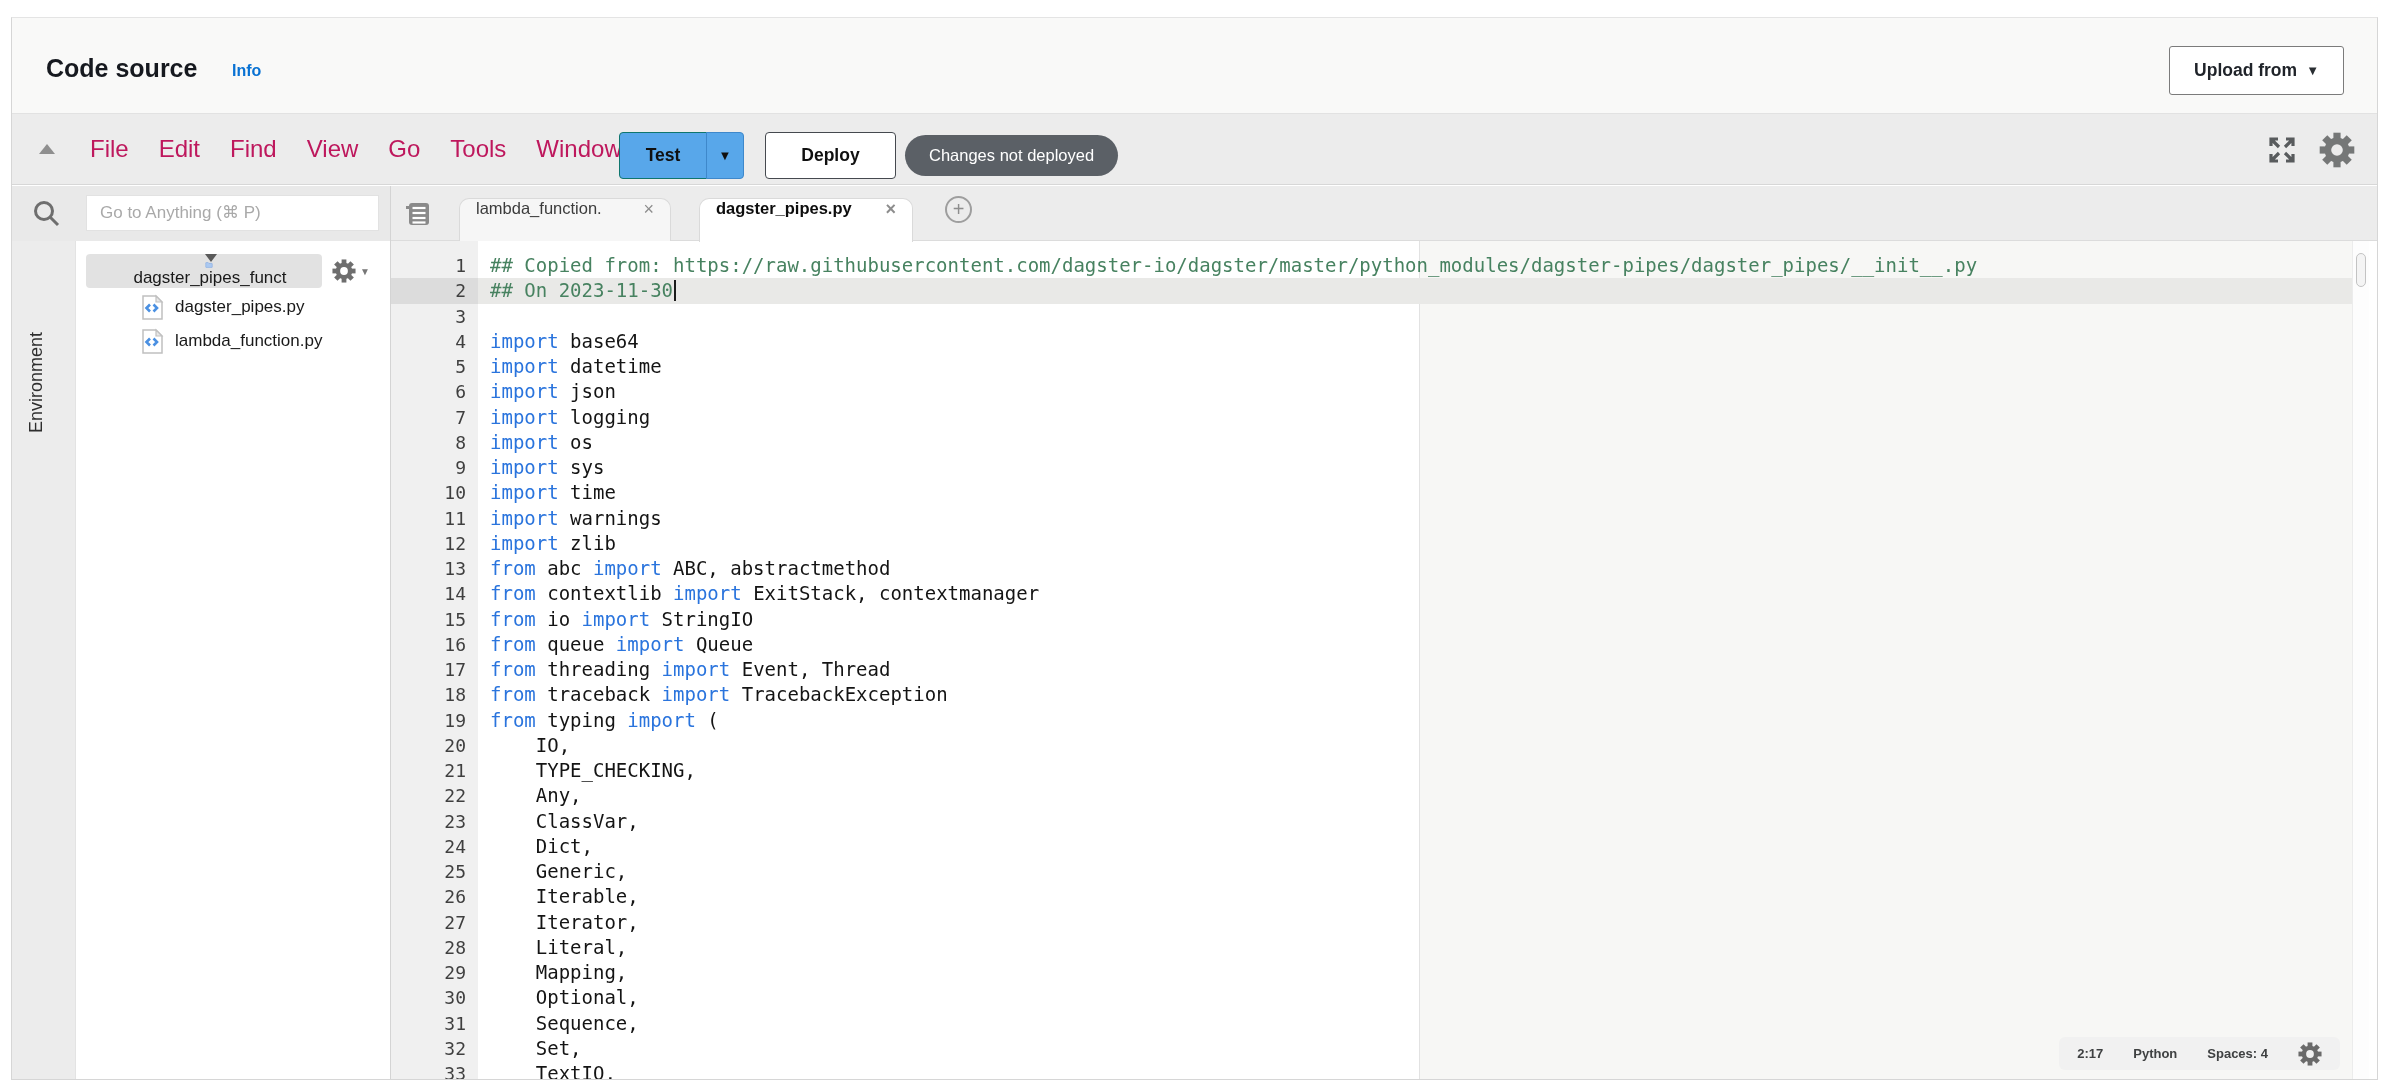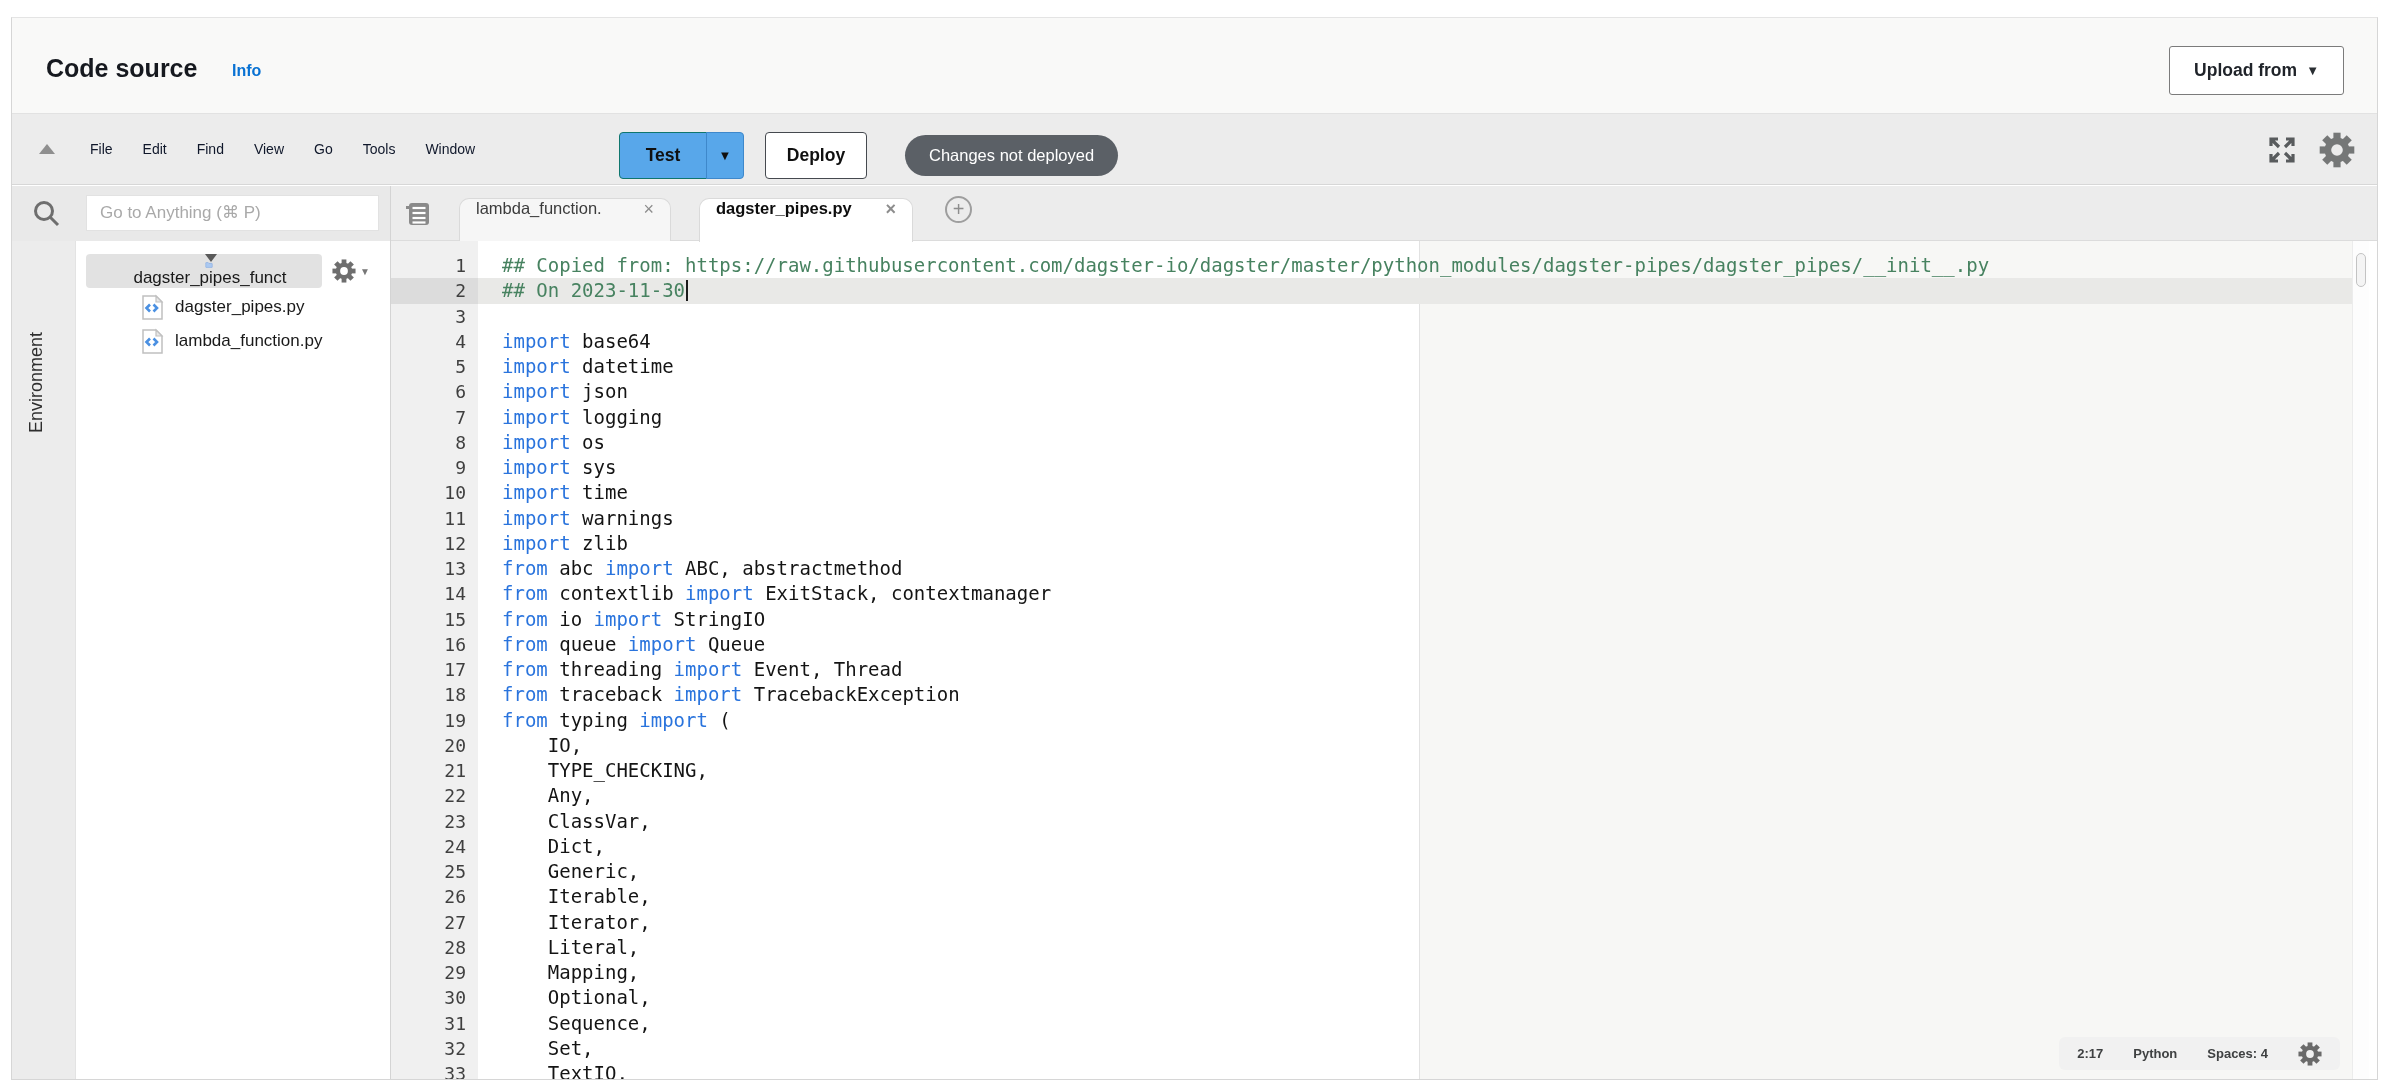--- a/index.html
+++ b/index.html
@@ -18,28 +18,28 @@
                 font-size:17.5px; font-weight:bold; color:#1f2329;
                 display:flex; align-items:center; gap:9px; cursor:pointer; }
   .upload-btn .dd { font-size:13px; color:#2a2e33; }
 
   
   .menubar { position:relative; height:72px; background:#ececec; border-top:1px solid #e2e2e2;
              border-bottom:1px solid #d7d7d7; display:flex; align-items:center; }
   .collapse-tri { width:0; height:0; margin-left:27px; border-left:8px solid transparent;
                   border-right:8px solid transparent; border-bottom:10px solid #8f8f8f; }
   .menu-items { display:flex; margin-left:20px; }
-  .menu-item { font-size:14px; color:#0f172a; padding:6px 15px; cursor:pointer; }
+  .menu-item { font-size:24px; color:#be185d; padding:6px 15px; cursor:pointer; }
   .test-group { position:absolute; left:607px; top:18px; height:47px; display:flex; cursor:pointer; }
   .test-main { width:88px; background:#58a7ea; border:1px solid #0f766e; border-radius:4px 0 0 4px;
                display:flex; align-items:center; justify-content:center; font-size:17.5px; font-weight:bold; color:#101010; }
   .test-caret { width:38px; background:#58a7ea; border:1px solid #3e88cb; border-left:1px solid #3e88cb;
                 border-radius:0 4px 4px 0; margin-left:-1px; display:flex; align-items:center; justify-content:center;
                 font-size:13px; color:#101010; }
-  .deploy-btn { position:absolute; left:753px; top:18px; height:47px; width:102px; background:#fff;
+  .deploy-btn { position:absolute; left:753px; top:18px; height:47px; width:131px; background:#fff;
                 border:1px solid #45494f; border-radius:4px; font-size:17.5px; font-weight:bold; color:#101010;
                 display:flex; align-items:center; justify-content:center; cursor:pointer; }
   .status-badge { position:absolute; left:893px; top:21px; height:41px; padding:0 24px; border-radius:21px;
                   background:#5b6066; color:#ffffff; font-size:16.5px; display:flex; align-items:center; }
   .mb-icons { position:absolute; right:22px; top:0; height:72px; display:flex; align-items:center; gap:22px; }
   .icon-btn { cursor:pointer; display:flex; align-items:center; }
 
   
   .bodyrow { position:absolute; top:168px; left:0; right:0; bottom:0; display:flex; }
 
@@ -82,21 +82,21 @@
   .editor { position:relative; flex:1; overflow:hidden; background:#fff;
             font-family:"DejaVu Sans Mono", monospace; }
   .gutter-bg { position:absolute; left:0; top:0; bottom:0; width:87px; background:#f0f0f0; z-index:0; }
   .margin-zone { position:absolute; left:1028px; top:0; bottom:0; width:933px; background:#f7f7f5;
                  border-left:1px solid #e2e2e2; z-index:0; }
   .lines { position:absolute; left:0; top:0; width:1961px; padding-top:12px; z-index:1; }
   .code-row { display:flex; height:25.25px; line-height:25.25px; cursor:text; }
   .code-row.active { background:#e9e9e7; }
   .code-row.active .ln { background:#dcdcdc; }
   .ln { flex:0 0 87px; text-align:right; padding-right:12px; font-size:18px; color:#3f3f3f; }
-  .code { padding-left:24px; white-space:pre; font-size:19px; color:#141414; }
+  .code { padding-left:12px; white-space:pre; font-size:19px; color:#141414; }
   .kw { color:#2a74dd; }
   .com { color:#478260; }
   .caret { display:inline-block; width:2px; height:21px; background:#1b1b1b; vertical-align:-4px; margin-left:1px; }
 
   .vscroll { position:absolute; left:1961px; top:0; bottom:0; width:17px; background:#fdfdfd;
              border-left:1px solid #ececec; z-index:3; }
   .vthumb { position:absolute; left:3px; top:12px; width:10px; height:34px; border-radius:6px;
             background:#f4f4f4; border:1px solid #c3c3c3; cursor:grab; }
 
   .statusbar { position:absolute; right:37px; bottom:9px; height:33px; background:#f1f1f1; border-radius:6px;

